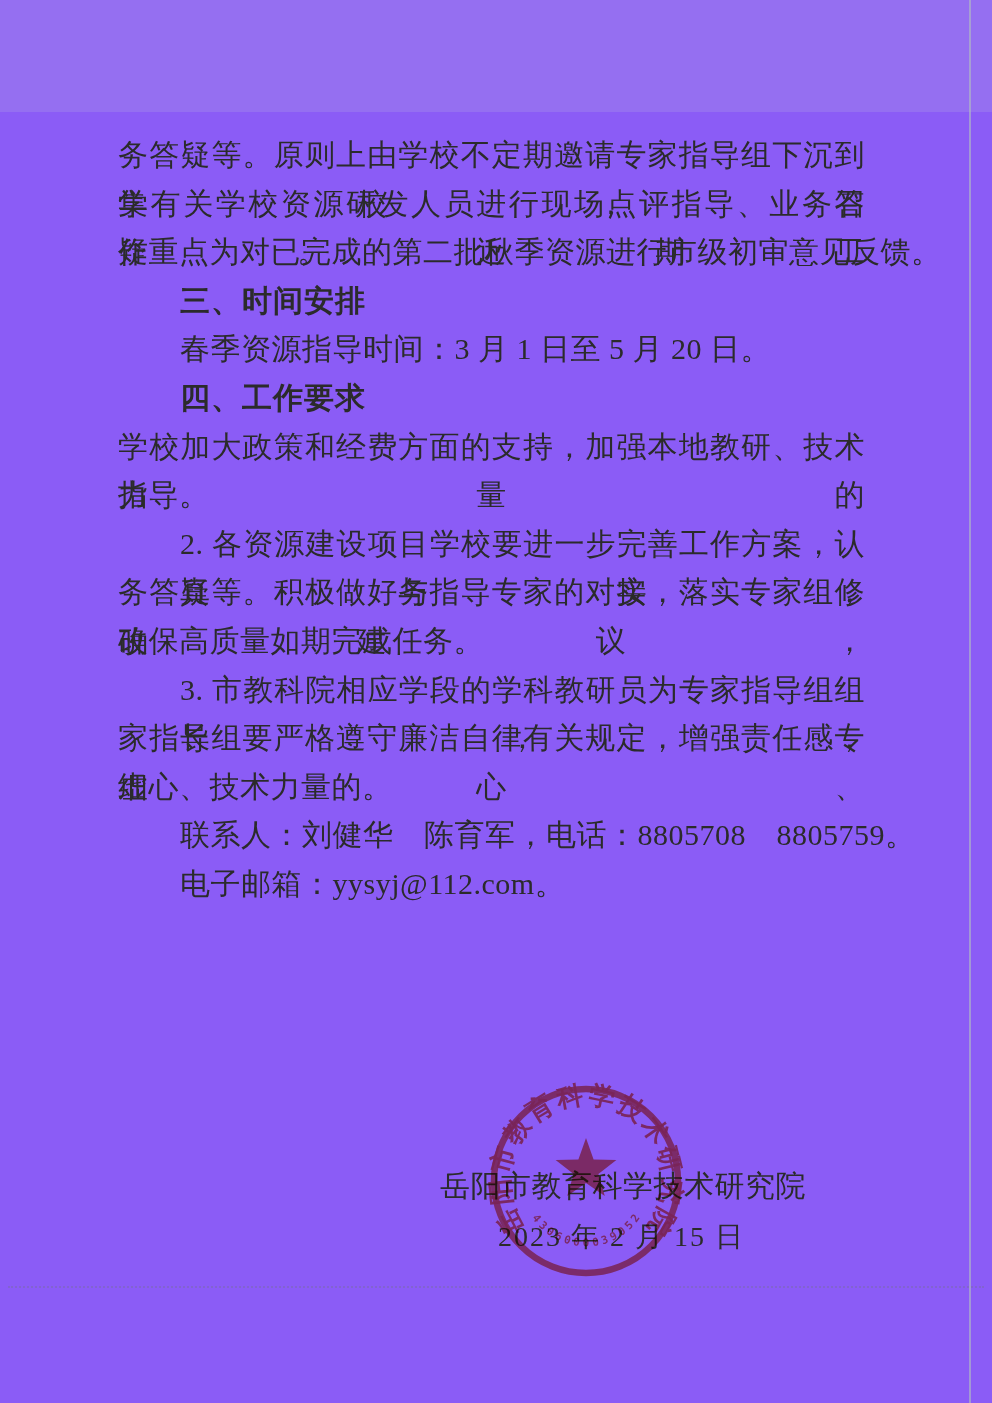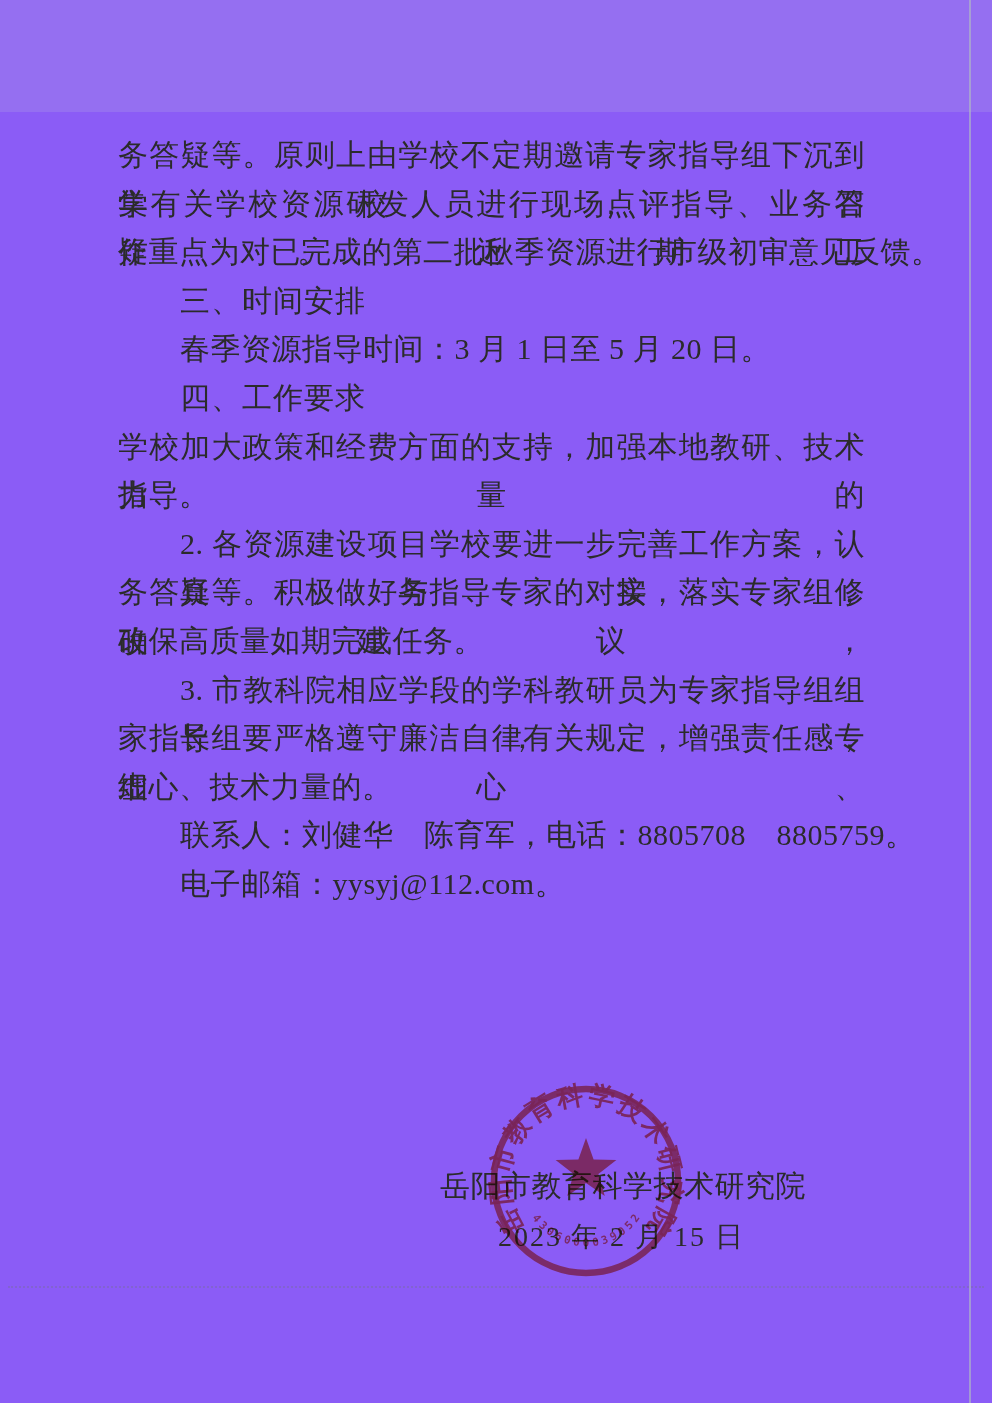--- a/index.html
+++ b/index.html
@@ -42,21 +42,21 @@
   .line { height: 48.6px; white-space: nowrap; }
   .line.fill {
     white-space: normal;
     text-align: justify;
     text-align-last: justify;
     text-justify: inter-character;
   }
   .line.indent { padding-left: 62px; }
   .line.heading {
     font-family: "Liberation Sans", "DejaVu Sans", sans-serif;
-    font-weight: normal;
+    font-weight: bold;
     letter-spacing: 1px;
   }
 
   .signature-org {
     position: absolute;
     left: 440px; top: 1166px;
     font-size: 30px;
     letter-spacing: 0.5px;
     white-space: nowrap;
   }

